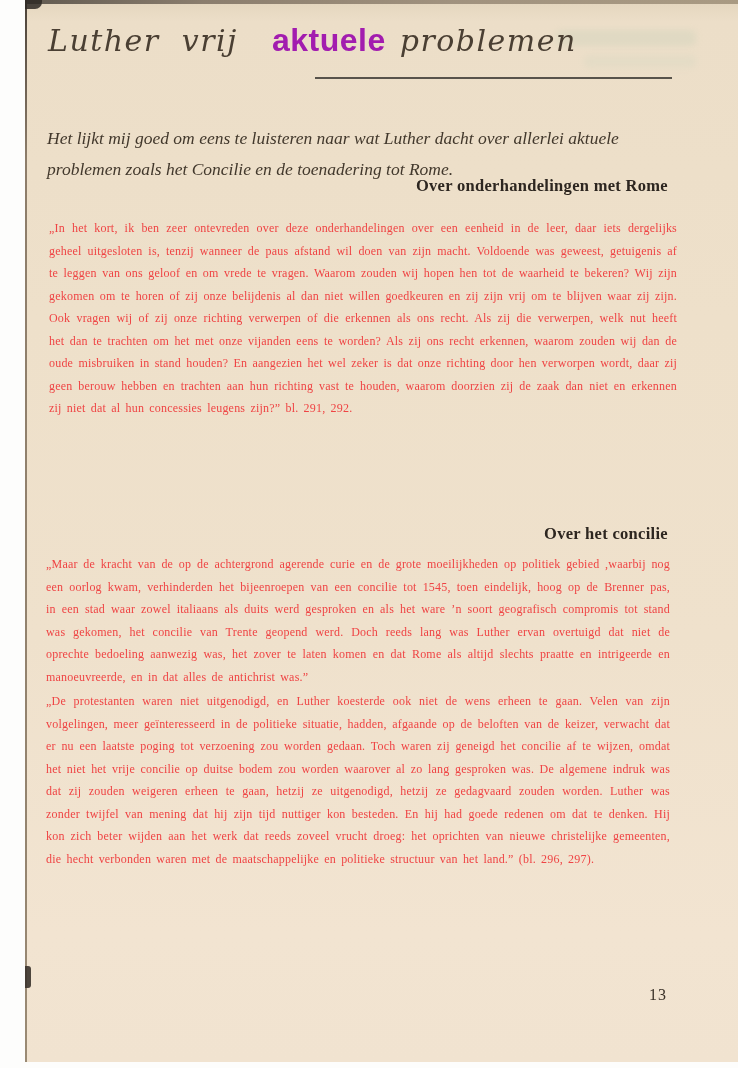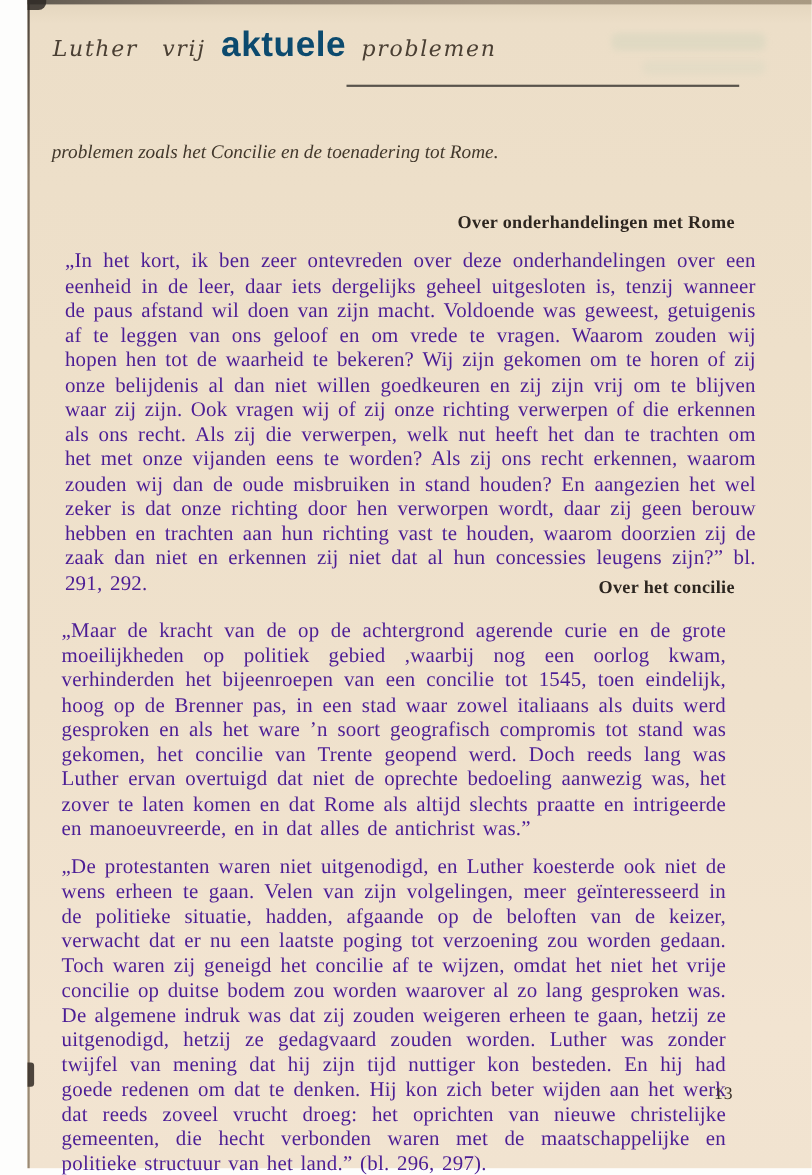--- a/index.html
+++ b/index.html
@@ -49,33 +49,33 @@
   .st2 { left: 584px; top: 55px; width: 112px; height: 13px; background: #d2d6c0; opacity: .30; }
 
   
   .title {
     position: absolute; left: 48px; top: 22px;
     white-space: nowrap;
   }
   .t-script {
     font-family: "DejaVu Serif", serif;
     font-style: italic;
-    font-size: 20px;
+    font-size: 30px;
     color: #4a3f33;
     letter-spacing: 1.5px;
     text-align: center;
   }
   .t-script.first { margin-right: 22px; }
   .t-bold {
     font-family: "Liberation Sans", sans-serif;
     font-weight: bold;
     font-size: 32px;
-    color: #0c4a6e;
+    color: #a21caf;
     letter-spacing: .5px;
-    margin: 0 14px 0 14px;
+    margin: 0 14px 0 34px;
   }
   .rule {
     position: absolute; left: 315px; top: 77px;
     width: 357px; height: 2px;
     background: #58534b;
   }
 
   
   .intro {
     position: absolute; left: 47px; top: 123px; width: 628px;
@@ -91,31 +91,31 @@
   .heading {
     position: absolute; left: 47px; width: 628px;
     box-sizing: border-box; padding-right: 7px;
     text-align: right;
     font-family: "Liberation Serif", serif;
     font-weight: bold;
     font-size: 16.5px;
     color: #2d2620;
     letter-spacing: .3px;
   }
-  .h1 { top: 192px; text-align: right; }
+  .h1 { top: 176px; text-align: right; }
   .h2 { top: 524px; text-align: right; }
 
   .para {
     font-family: "Liberation Serif", serif;
-    font-size: 19px; line-height: 22.5px;
-    color: #4c1d95;
+    font-size: 12px; line-height: 22.5px;
+    color: #ef4444;
     text-align: justify;
     letter-spacing: .2px;
     word-spacing: 2px;
-    margin: 12px;
+    margin: 2px;
   }
   .p1 { position: absolute; left: 47px; top: 215px; width: 628px; }
   .block2 { position: absolute; left: 44px; top: 551px; width: 628px; }
 
   .pagenum {
     position: absolute; left: 47px; top: 986px; width: 620px;
     text-align: right;
     font-family: Liberation Serif, serif;
     font-size: 16px;
     color: #3a3128;
@@ -132,20 +132,21 @@
 <div class="edge-mark"></div>
 <div class="showthrough st1"></div>
 <div class="showthrough st2"></div>
 
 <div class="title">
   <span class="t-script first">Luther</span><span class="t-script">vrij</span><span class="t-bold">aktuele</span><span class="t-script">problemen</span>
 </div>
 <div class="rule"></div>
 
 <div class="intro">
+  <span class="line">Het lijkt mij goed om eens te luisteren naar wat Luther dacht over allerlei aktuele</span>
   <span class="line">problemen zoals het Concilie en de toenadering tot Rome.</span>
 </div>
 
 <div class="heading h1">Over onderhandelingen met Rome</div>
 
 <p class="para p1">„In het kort, ik ben zeer ontevreden over deze onderhandelingen over een eenheid in de leer, daar iets dergelijks geheel uitgesloten is, tenzij wanneer de paus afstand wil doen van zijn macht. Voldoende was geweest, getuigenis af te leggen van ons geloof en om vrede te vragen. Waarom zouden wij hopen hen tot de waarheid te bekeren? Wij zijn gekomen om te horen of zij onze belijdenis al dan niet willen goedkeuren en zij zijn vrij om te blijven waar zij zijn. Ook vragen wij of zij onze richting verwerpen of die erkennen als ons recht. Als zij die verwerpen, welk nut heeft het dan te trachten om het met onze vijanden eens te worden? Als zij ons recht erkennen, waarom zouden wij dan de oude misbruiken in stand houden? En aangezien het wel zeker is dat onze richting door hen verworpen wordt, daar zij geen berouw hebben en trachten aan hun richting vast te houden, waarom doorzien zij de zaak dan niet en erkennen zij niet dat al hun concessies leugens zijn?” bl. 291, 292.</p>
 
 <div class="heading h2">Over het concilie</div>
 
 <div class="block2">

